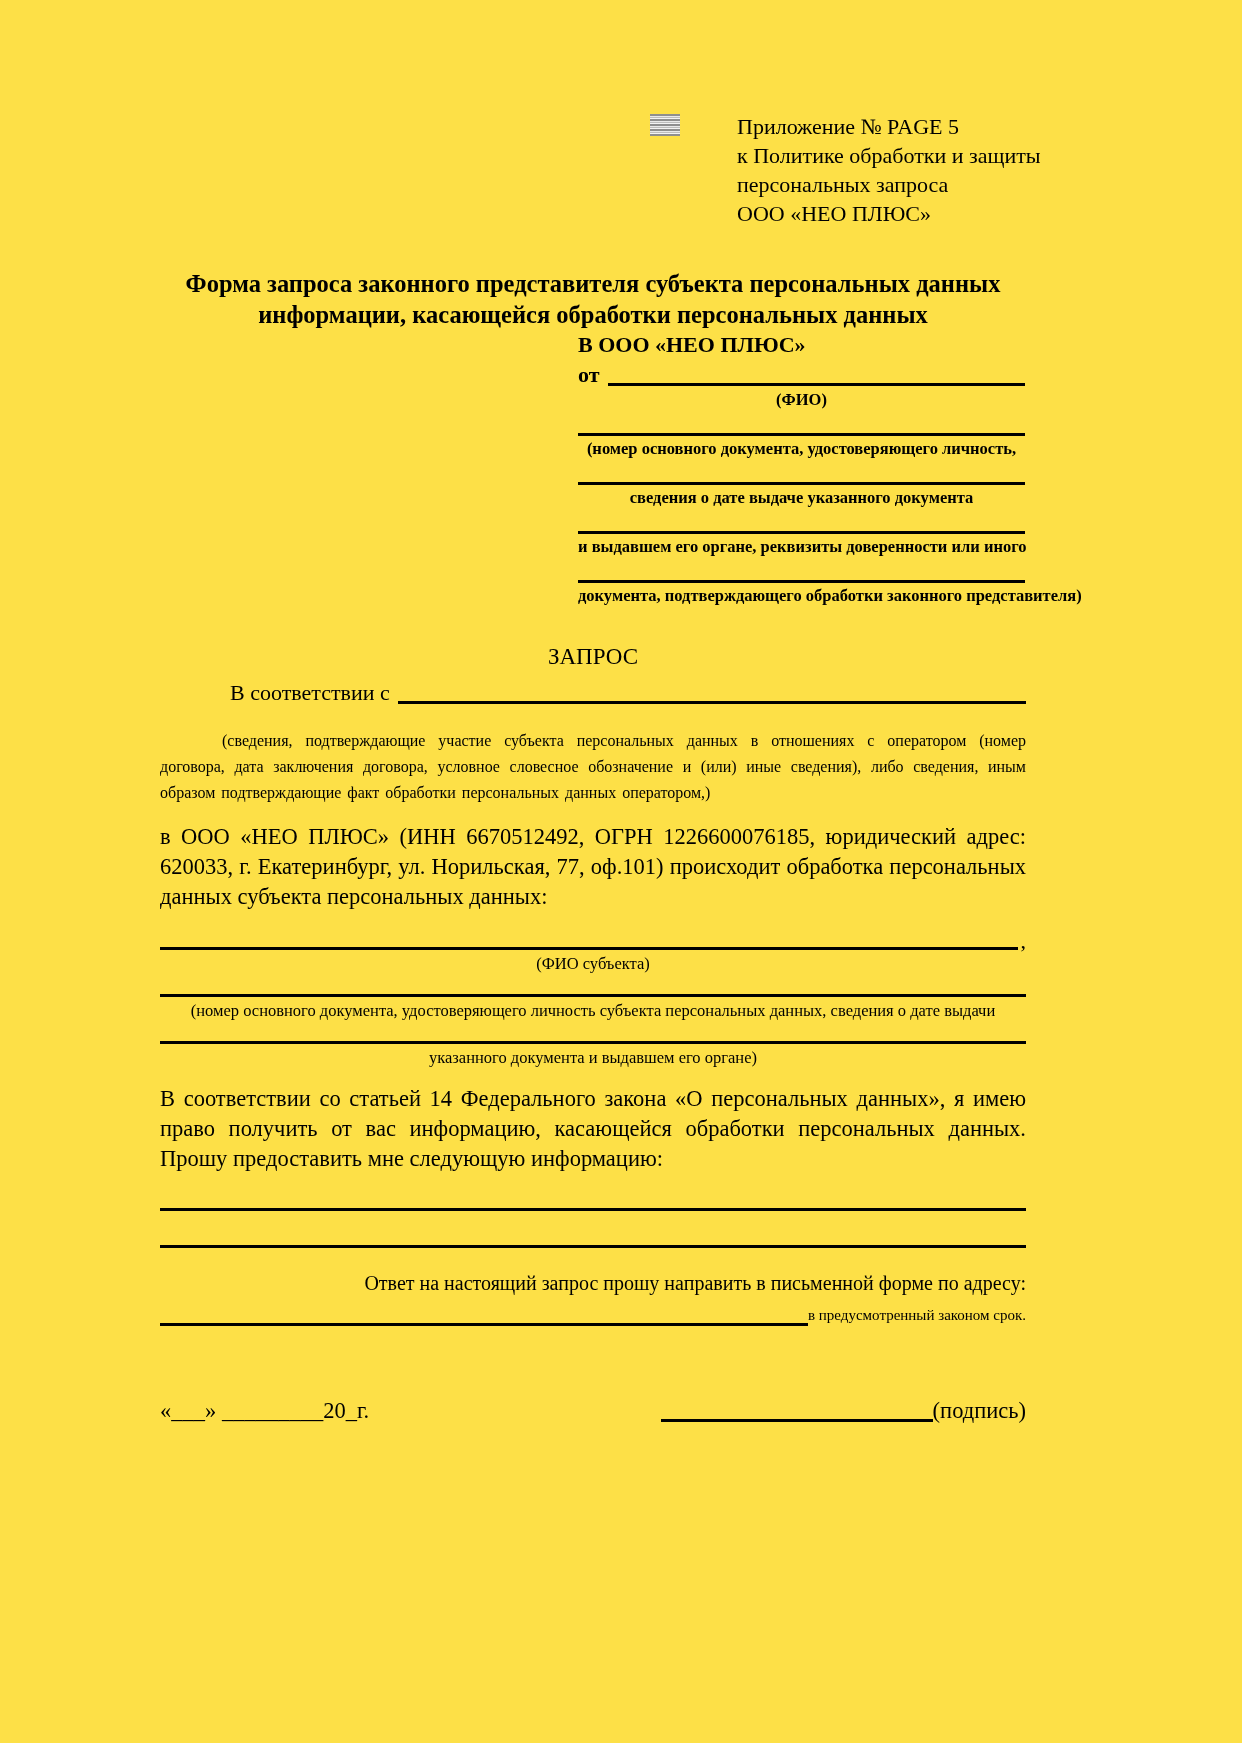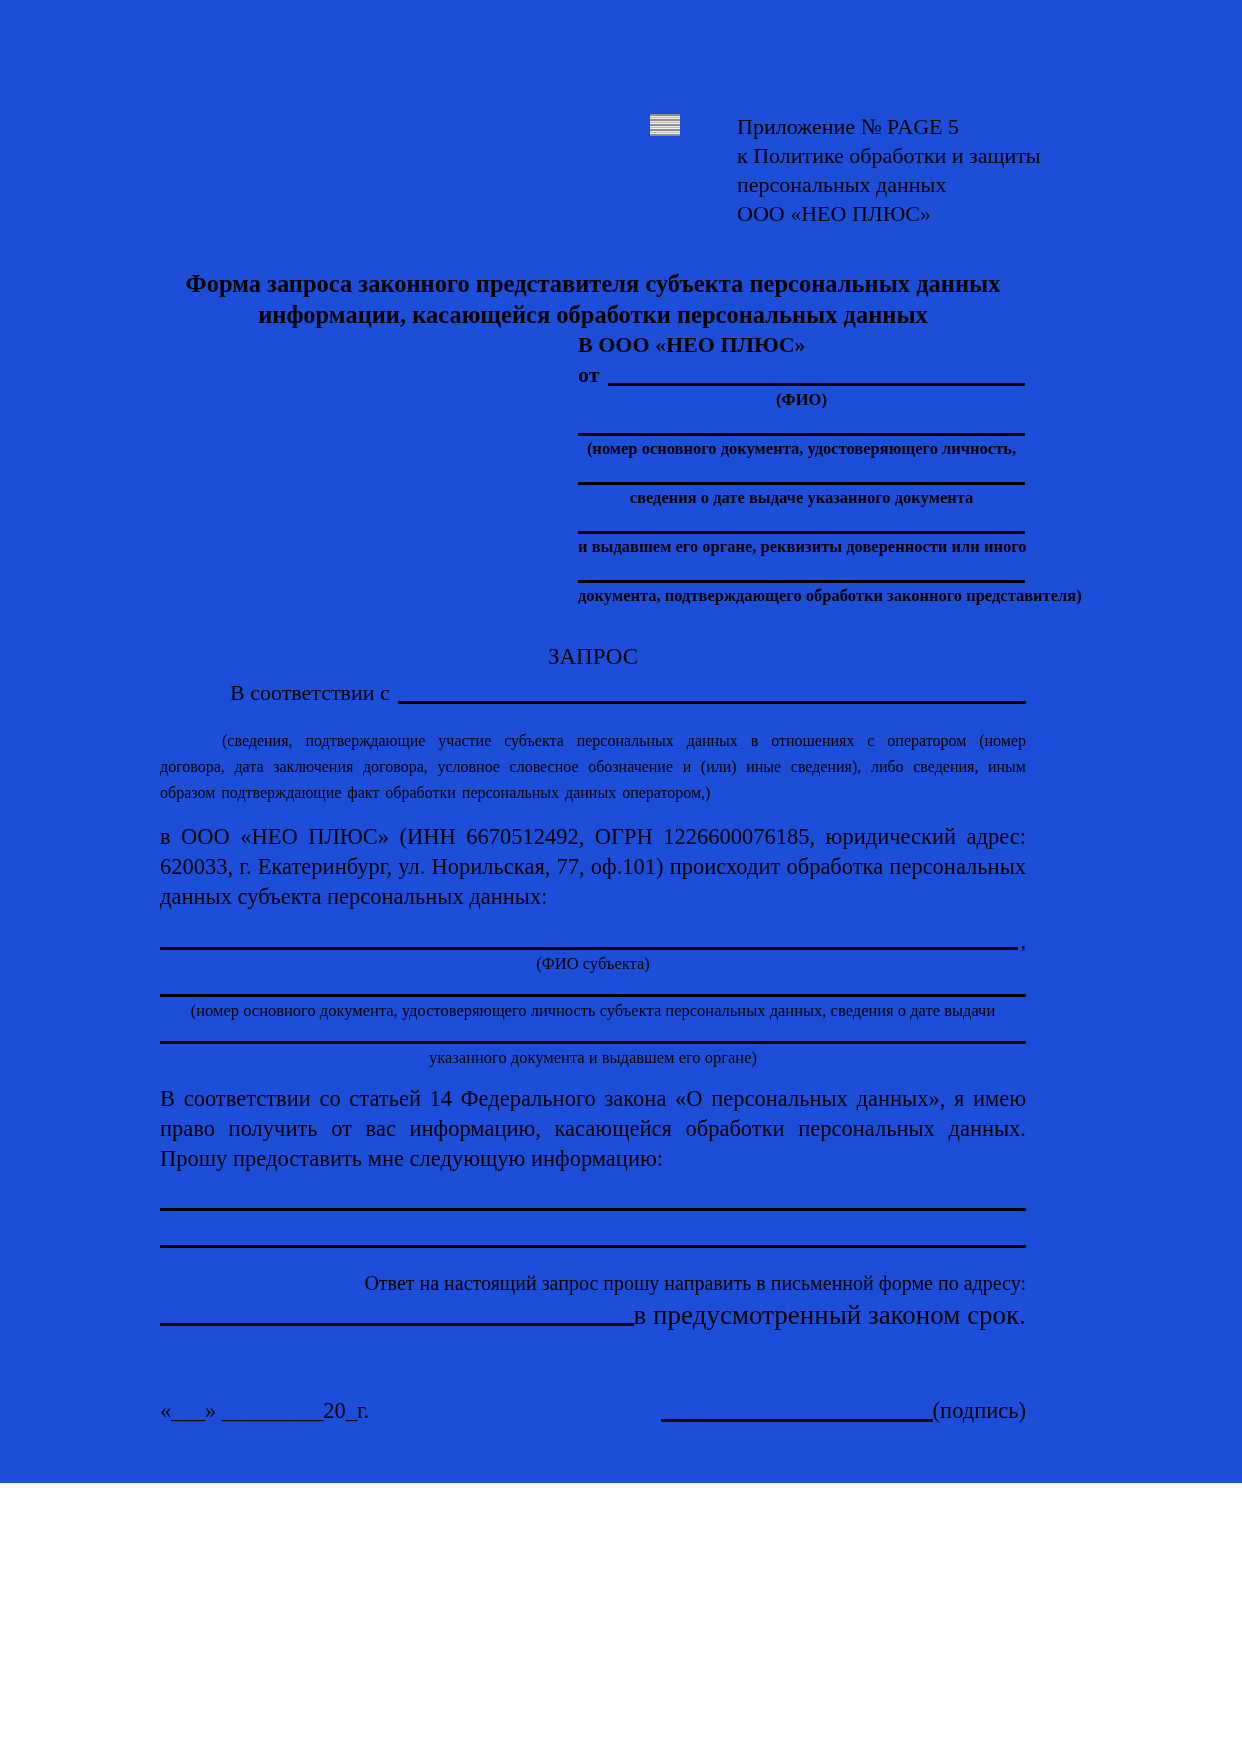--- a/index.html
+++ b/index.html
@@ -1,18 +1,18 @@
 <!DOCTYPE html>
 <html><head>
 <meta charset="utf-8">
 <style>
   * { margin:0; padding:0; box-sizing:border-box; }
   html,body { background:#ffffff; }
   .page {
-    position:relative; width:1242px; height:1483px; background:#1d4ed8; color:#000;
+    position:relative; width:1242px; height:1743px; background:#fde047; color:#000;
     font-family:"Liberation Serif", serif; font-size:22px; overflow:hidden;
   }
   
   .artifact-icon {
     position:absolute; left:650px; top:114px; width:30px; height:22px;
     background:repeating-linear-gradient(to bottom,#8f8f8f 0 2px,#e9e9e9 2px 3px,#bdbdbd 3px 4px,#f3f3f3 4px 5px);
   }
   .header-block { position:absolute; left:737px; top:112px; line-height:29px; font-size:22px; }
   .content { position:absolute; left:160px; top:268px; width:866px; }
   .doc-title { font-weight:bold; font-size:24.5px; line-height:31px; text-align:center; }
@@ -32,39 +32,39 @@
   .footnote { font-size:16px; line-height:26px; text-align:justify; text-indent:62px; margin-top:20px; word-spacing:2px; }
   .para { font-size:22.5px; line-height:30px; text-align:justify; margin-top:16px; }
   .fio-row { display:flex; align-items:flex-end; margin-top:16px; line-height:26px; }
   .fio-row .uline { flex:1 1 auto; margin-bottom:4px; }
   .fio-row .comma { flex:0 0 auto; padding-left:3px; }
   .full-line { display:block; height:1px; border-bottom:3px solid #000; }
   .fieldw { margin-top:20px; }
   .fieldw .caption { margin-top:4px; }
   .blank { margin-top:34px; }
   .answer-line { text-align:right; margin-top:20px; font-size:20px; line-height:30px; }
-  .answer-row { display:flex; align-items:flex-end; font-size:27px; line-height:30px; margin-top:2px; }
+  .answer-row { display:flex; align-items:flex-end; font-size:15px; line-height:30px; margin-top:2px; }
   .answer-row .uline { flex:1 1 auto; margin-bottom:4px; }
   .answer-row .tail { flex:0 0 auto; white-space:nowrap; }
   .footer-row { display:flex; justify-content:space-between; align-items:flex-end; margin-top:66px; font-size:22.5px; line-height:30px; }
   .sig { display:flex; align-items:flex-end; }
   .sig .uline { width:272px; margin-bottom:4px; }
   .sig .cap { white-space:nowrap; }
 </style>
 </head>
 <body>
 
 <div class="page">
 
   <div class="artifact-icon"></div>
 
   <div class="header-block">
     <div>Приложение №  PAGE 5</div>
     <div>к Политике обработки и защиты</div>
-    <div>персональных данных</div>
+    <div>персональных запроса</div>
     <div>ООО «НЕО ПЛЮС»</div>
   </div>
 
   <div class="content">
 
     <div class="doc-title">
       <div>Форма запроса законного представителя субъекта персональных данных</div>
       <div>информации, касающейся обработки персональных данных</div>
     </div>
 

